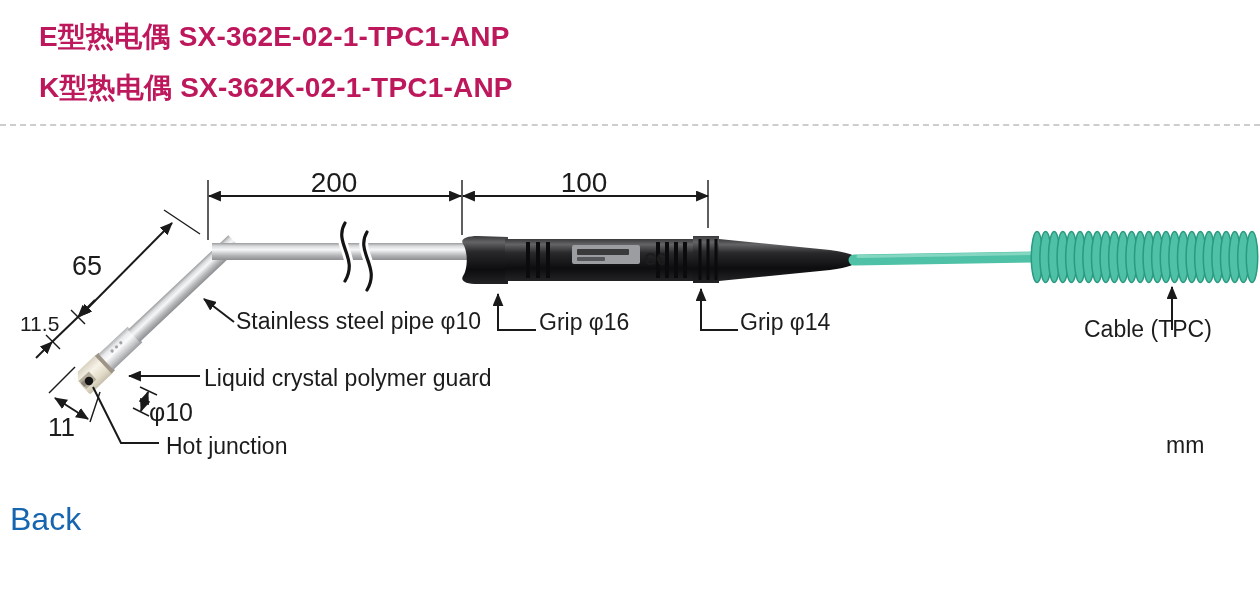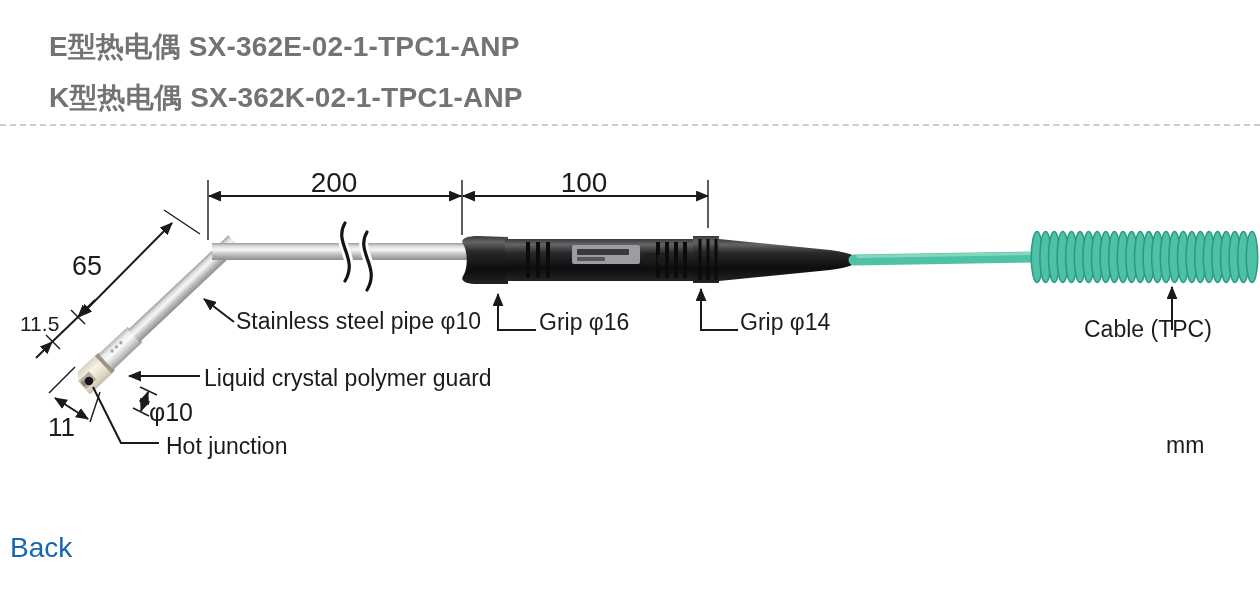--- a/index.html
+++ b/index.html
@@ -1,33 +1,33 @@
 <!DOCTYPE html>
 <html><head>
 <meta charset="utf-8">
 <style>
   html,body{margin:0;padding:0}
   body{
     width:1260px;height:600px;position:relative;background:#ffffff;
     font-family:"Liberation Sans",sans-serif;overflow:hidden;
   }
-  .title{position:absolute;left:33px;margin:16px;font-weight:700;font-size:28px;color:#737373;letter-spacing:.2px;white-space:nowrap}
+  .title{position:absolute;left:33px;margin:6px;font-weight:700;font-size:28px;color:#be185d;letter-spacing:.2px;white-space:nowrap}
   #title-e{top:12px}
   #title-k{top:63px}
   .sep{position:absolute;top:124px;left:0;width:1260px;height:0;border-top:2px dashed #cdcdcd}
   .diagram{position:absolute;top:140px;left:0}
   .diagram text{fill:#1c1c1c;font-family:"Liberation Sans",sans-serif}
   .dimtxt{font-size:28px}
   .lbl{font-size:23px}
   .dimline{stroke:#1a1a1a;stroke-width:2;fill:none}
   .extline{stroke:#1a1a1a;stroke-width:1.4;fill:none}
   .leader{stroke:#1a1a1a;stroke-width:2;fill:none}
   #coil ellipse{fill:#4ec1a6;stroke:#2a9a81;stroke-width:1.5}
   .groove{stroke:#0b0b0d;stroke-width:4}
-  .back{position:absolute;left:10px;top:532px;font-size:28px;color:#1665b0;text-decoration:none;cursor:pointer}
+  .back{position:absolute;left:10px;top:501px;font-size:32px;color:#1665b0;text-decoration:none;cursor:pointer}
 </style>
 </head>
 <body>
 
 <h1 class="title" id="title-e">E型热电偶 SX-362E-02-1-TPC1-ANP</h1>
 <h1 class="title" id="title-k">K型热电偶 SX-362K-02-1-TPC1-ANP</h1>
 
 <div class="sep"></div>
 
 <svg class="diagram" width="1260" height="340" viewBox="0 0 1260 340">

